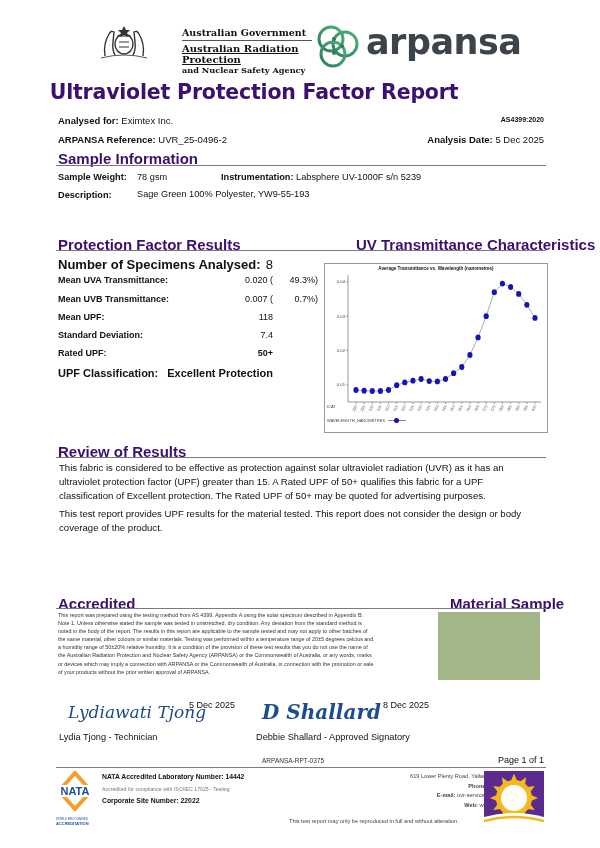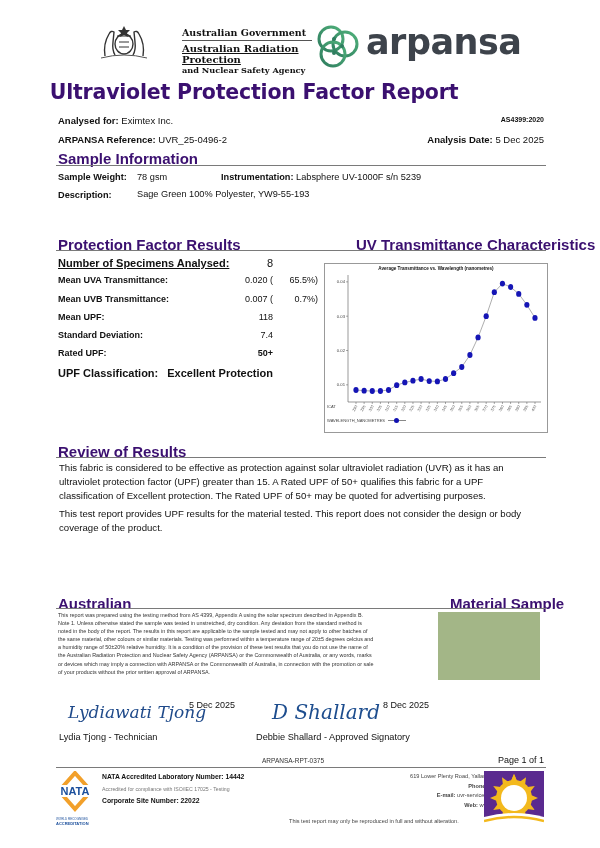--- a/index.html
+++ b/index.html
@@ -78,22 +78,22 @@
   <span>Labsphere UV-1000F s/n 5239</span>
 </div>
 <div class="abs row label-b" style="left:58px;top:190px;">Description:</div>
 <div class="abs row" style="left:137px;top:189px;">Sage Green 100% Polyester, YW9-55-193</div>
 
 <div class="abs sec-title" style="left:58px;top:236px;">Protection Factor Results</div>
 <div class="abs sec-title" style="left:356px;top:236px;">UV Transmittance Characteristics</div>
 <div class="abs rule" style="left:56px;top:250px;width:490px;"></div>
 
 <div class="abs" style="left:58px;top:257px;width:260px;">
-  <div style="position:relative;height:18.3px;font-size:11px;text-decoration:underline;"><span class="label-b">Number of Specimens Analysed:</span><span style="position:absolute;right:45px;">8</span><span style="position:absolute;right:0;"></span></div>
-  <div style="position:relative;height:18.3px;font-size:9px;"><span class="label-b">Mean UVA Transmittance:</span><span style="position:absolute;right:45px;">0.020 (</span><span style="position:absolute;right:0;">65.5%)</span></div>
+  <div style="position:relative;height:18.3px;font-size:13px;"><span class="label-b">Number of Specimens Analysed:</span><span style="position:absolute;right:45px;">8</span><span style="position:absolute;right:0;"></span></div>
+  <div style="position:relative;height:18.3px;font-size:9px;"><span class="label-b">Mean UVA Transmittance:</span><span style="position:absolute;right:45px;">0.020 (</span><span style="position:absolute;right:0;">49.3%)</span></div>
   <div style="position:relative;height:18.3px;font-size:9px;"><span class="label-b">Mean UVB Transmittance:</span><span style="position:absolute;right:45px;">0.007 (</span><span style="position:absolute;right:0;">0.7%)</span></div>
   <div style="position:relative;height:18.3px;font-size:9px;"><span class="label-b">Mean UPF:</span><span style="position:absolute;right:45px;">118</span></div>
   <div style="position:relative;height:18.3px;font-size:9px;"><span class="label-b">Standard Deviation:</span><span style="position:absolute;right:45px;text-align:right;">7.4</span></div>
   <div style="position:relative;height:18.3px;font-size:9px;"><span class="label-b">Rated UPF:</span><span class="label-b" style="position:absolute;right:45px;">50+</span></div>
   <div style="position:relative;height:18.3px;font-size:11px;"><span class="label-b">UPF Classification:</span><span class="label-b" style="position:absolute;right:45px;">Excellent Protection</span></div>
 </div>
 
 <div class="abs" style="left:324px;top:263px;width:224px;height:170px;border:1px solid #999;background:#fff;">
   <div style="position:absolute;left:0;right:0;top:2px;text-align:center;font-size:4.6px;font-weight:bold;">Average Transmittance vs. Wavelength (nanometres)</div>
   <svg id="uvchart" width="222" height="168" style="position:absolute;left:0;top:0;">
@@ -185,30 +185,30 @@
         <span style="position:absolute;left:6px;top:-2px;width:5px;height:5px;border-radius:50%;background:#1010b0;"></span>
       </span>
   </div>
 </div>
 
 <div class="abs sec-title" style="left:58px;top:443px;">Review of Results</div>
 <div class="abs rule" style="left:56px;top:457px;width:490px;"></div>
 <div class="abs para" style="left:59px;top:461px;width:470px;">This fabric is considered to be effective as protection against solar ultraviolet radiation (UVR) as it has an ultraviolet protection factor (UPF) greater than 15. A Rated UPF of 50+ qualifies this fabric for a UPF classification of Excellent protection. The Rated UPF of 50+ may be quoted for advertising purposes.</div>
 <div class="abs para" style="left:59px;top:507px;width:470px;">This test report provides UPF results for the material tested. This report does not consider the design or body coverage of the product.</div>
 
-<div class="abs sec-title" style="left:58px;top:595px;">Australian</div>
+<div class="abs sec-title" style="left:58px;top:595px;">Accredited</div>
 <div class="abs sec-title" style="left:450px;top:595px;">Material Sample</div>
 <div class="abs rule" style="left:56px;top:608px;width:490px;"></div>
 <div class="abs disc" style="left:58px;top:611px;width:316px;">This report was prepared using the testing method from AS 4399, Appendix A using the solar spectrum described in Appendix B. Note 1. Unless otherwise stated the sample was tested in unstretched, dry condition. Any deviation from the standard method is noted in the body of the report. The results in this report are applicable to the sample tested and may not apply to other batches of the same material, other colours or similar materials. Testing was performed within a temperature range of 20±5 degrees celcius and a humidity range of 50±20% relative humidity. It is a condition of the provision of these test results that you do not use the name of the Australian Radiation Protection and Nuclear Safety Agency (ARPANSA) or the Commonwealth of Australia, or any words, marks or devices which may imply a connection with ARPANSA or the Commonwealth of Australia, in connection with the promotion or sale of your products without the prior written approval of ARPANSA.</div>
 <div class="abs" id="swatch" style="left:438px;top:612px;width:102px;height:68px;background:#a3b687;"></div>
 
 <div class="abs sig" style="left:68px;top:702px;font-size:17px;">Lydiawati Tjong</div>
 <div class="abs" style="left:189px;top:700px;font-size:9px;">5 Dec 2025</div>
 <div class="abs row" style="left:59px;top:732px;">Lydia Tjong - Technician</div>
-<div class="abs sig" style="left:272px;top:700px;font-size:20px;font-weight:normal;color:#1d4d8e;">D Shallard</div>
+<div class="abs sig" style="left:262px;top:700px;font-size:20px;font-weight:bold;color:#1d4d8e;">D Shallard</div>
 <div class="abs" style="left:383px;top:700px;font-size:9px;">8 Dec 2025</div>
 <div class="abs row" style="left:256px;top:732px;">Debbie Shallard - Approved Signatory</div>
 
 <div class="abs" style="left:262px;top:757px;font-size:6.5px;color:#333;">ARPANSA-RPT-0375</div>
 <div class="abs" style="right:56px;top:755px;font-size:9px;">Page 1 of 1</div>
 <div class="abs rule" style="left:56px;top:767px;width:490px;"></div>
 
 <div class="abs" style="left:56px;top:771px;width:38px;height:58px;">
   <svg width="38" height="44" viewBox="0 0 38 44">
     <path d="M19 2 L35 20 L19 38 L3 20 Z" fill="none" stroke="#f2a02a" stroke-width="4"></path>

